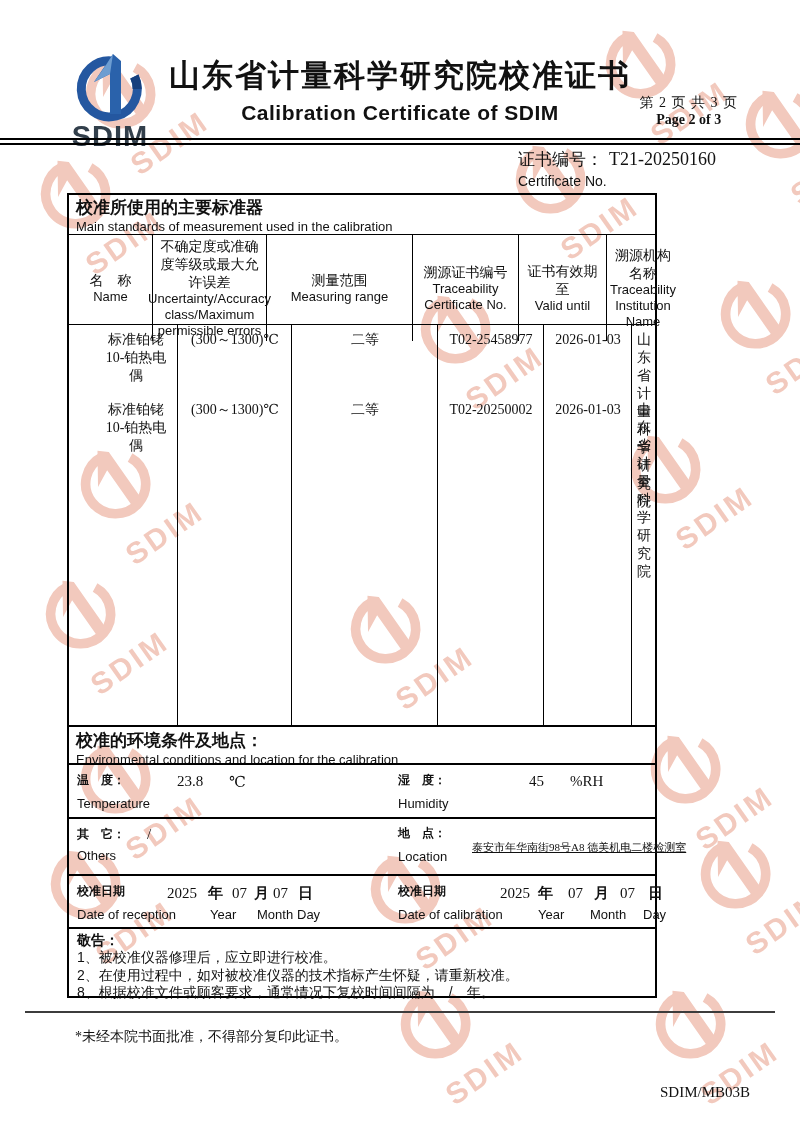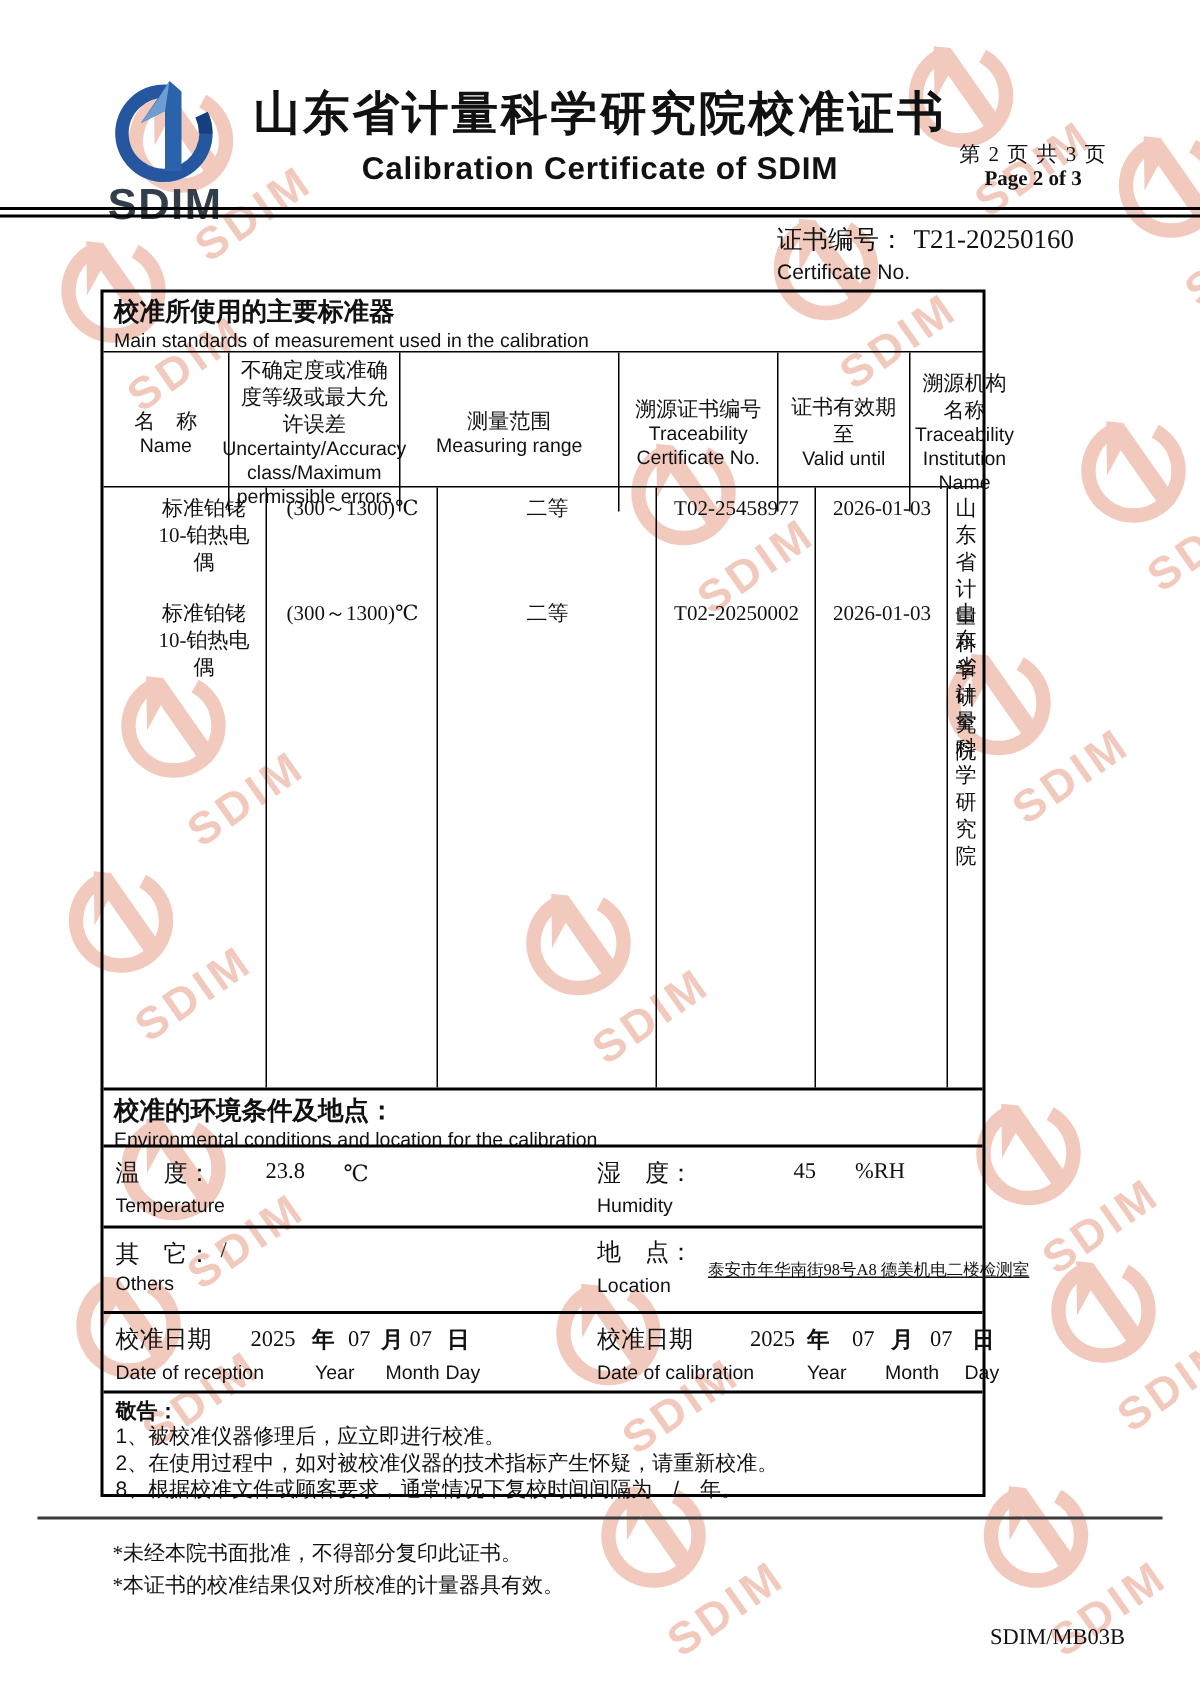--- a/index.html
+++ b/index.html
@@ -56,21 +56,21 @@
   
   .env-title{border-top:2px solid #000;height:38px;padding:2px 7px;}
   .env-row{position:relative;border-top:2px solid #000;}
   .row-temp{height:54px;}
   .row-other{height:57px;}
   .row-date{height:53px;}
   .row-notice{height:73px;padding:3px 8px;}
   .env-half{position:absolute;top:0;height:100%;}
   .half-l{left:8px;width:315px;}
   .half-r{left:329px;width:334px;}
-  .ecn{position:absolute;font-size:16px;font-weight:normal;font-family:var(--sans);top:7px;left:0;}
+  .ecn{position:absolute;font-size:12px;font-weight:bold;font-family:var(--sans);top:7px;left:0;}
   .een{position:absolute;font-size:13px;font-family:var(--sans);top:31px;left:0;}
   .eval{position:absolute;font-family:var(--serif);font-size:15px;top:8px;}
   .loc-val{position:absolute;left:74px;top:17px;width:266px;font-family:var(--serif);
       font-size:11px;line-height:22px;text-decoration:underline;}
   .dpart{position:absolute;font-family:var(--serif);font-size:15px;top:9px;}
   .dunit{position:absolute;font-size:15px;font-weight:bold;font-family:var(--sans);top:8px;}
   .dsub{position:absolute;font-size:13px;font-family:var(--sans);top:31px;}
   .notice-title{font-size:14px;font-weight:bold;font-family:var(--sans);line-height:17px;}
   .notice-item{font-size:14px;font-family:var(--sans);line-height:17.5px;}
   
@@ -370,17 +370,16 @@
             <div class="notice-item">1、被校准仪器修理后，应立即进行校准。</div>
             <div class="notice-item">2、在使用过程中，如对被校准仪器的技术指标产生怀疑，请重新校准。</div>
             <div class="notice-item">8、根据校准文件或顾客要求，通常情况下复校时间间隔为　/　年。</div>
           </div>
       </div>
     </div>
 
     <div class="bottom-rule"></div>
     <div class="footnotes">
       <div>*未经本院书面批准，不得部分复印此证书。</div>
-      <div>*本证书的校准结果仅对所校准的计量器具有效。</div>
     </div>
     <div class="doc-code">SDIM/MB03B</div>
   </div>
 </div>
 
 </body></html>

